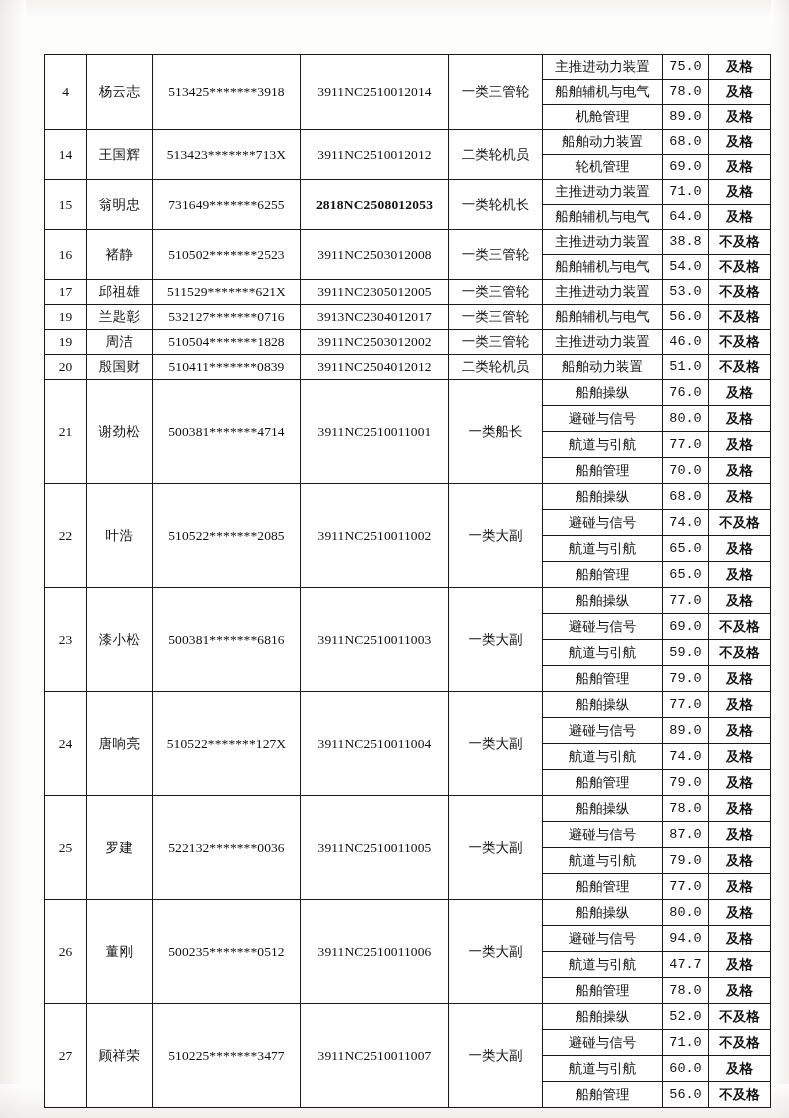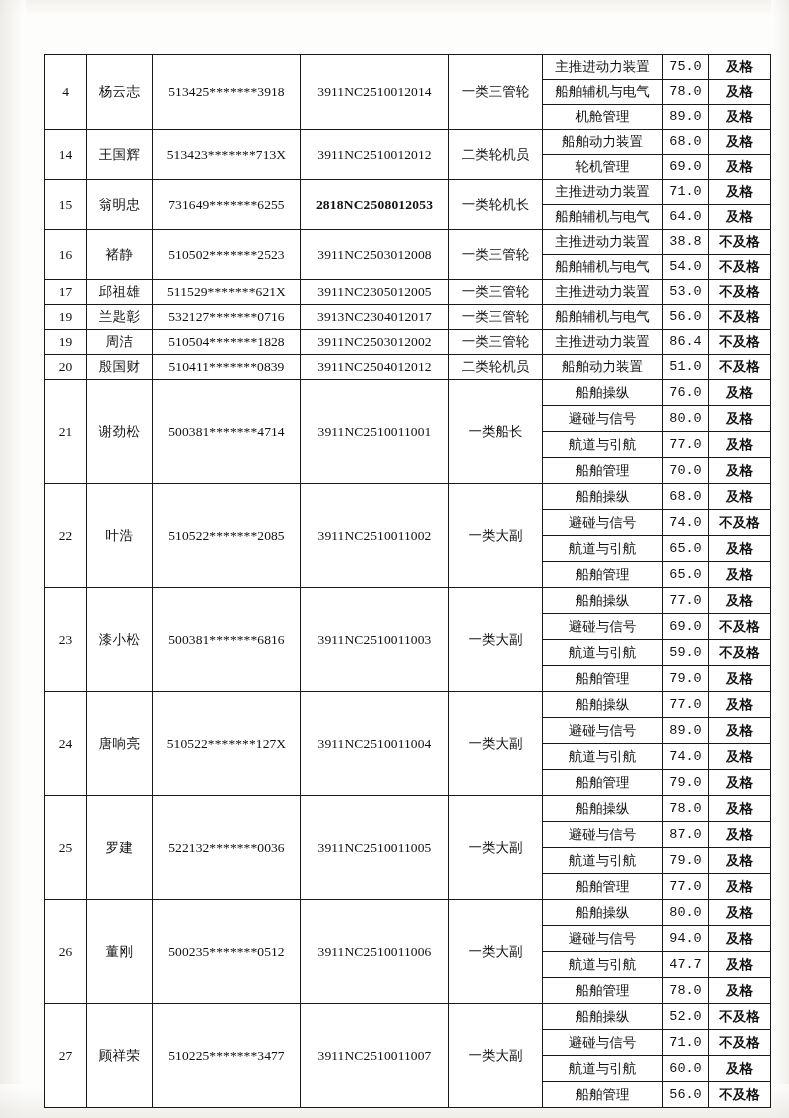--- a/index.html
+++ b/index.html
@@ -211,21 +211,21 @@
             <td class="score">56.0</td>
             <td class="result">不及格</td>
           </tr>
           <tr>
             <td class="no" rowspan="1">19</td>
             <td class="name" rowspan="1">周洁</td>
             <td class="idno" rowspan="1">510504*******1828</td>
             <td class="cert" rowspan="1">3911NC2503012002</td>
             <td class="type" rowspan="1">一类三管轮</td>
             <td class="subject">主推进动力装置</td>
-            <td class="score">86.4</td>
+            <td class="score">46.0</td>
             <td class="result">不及格</td>
           </tr>
           <tr>
             <td class="no" rowspan="1">20</td>
             <td class="name" rowspan="1">殷国财</td>
             <td class="idno" rowspan="1">510411*******0839</td>
             <td class="cert" rowspan="1">3911NC2504012012</td>
             <td class="type" rowspan="1">二类轮机员</td>
             <td class="subject">船舶动力装置</td>
             <td class="score">51.0</td>

